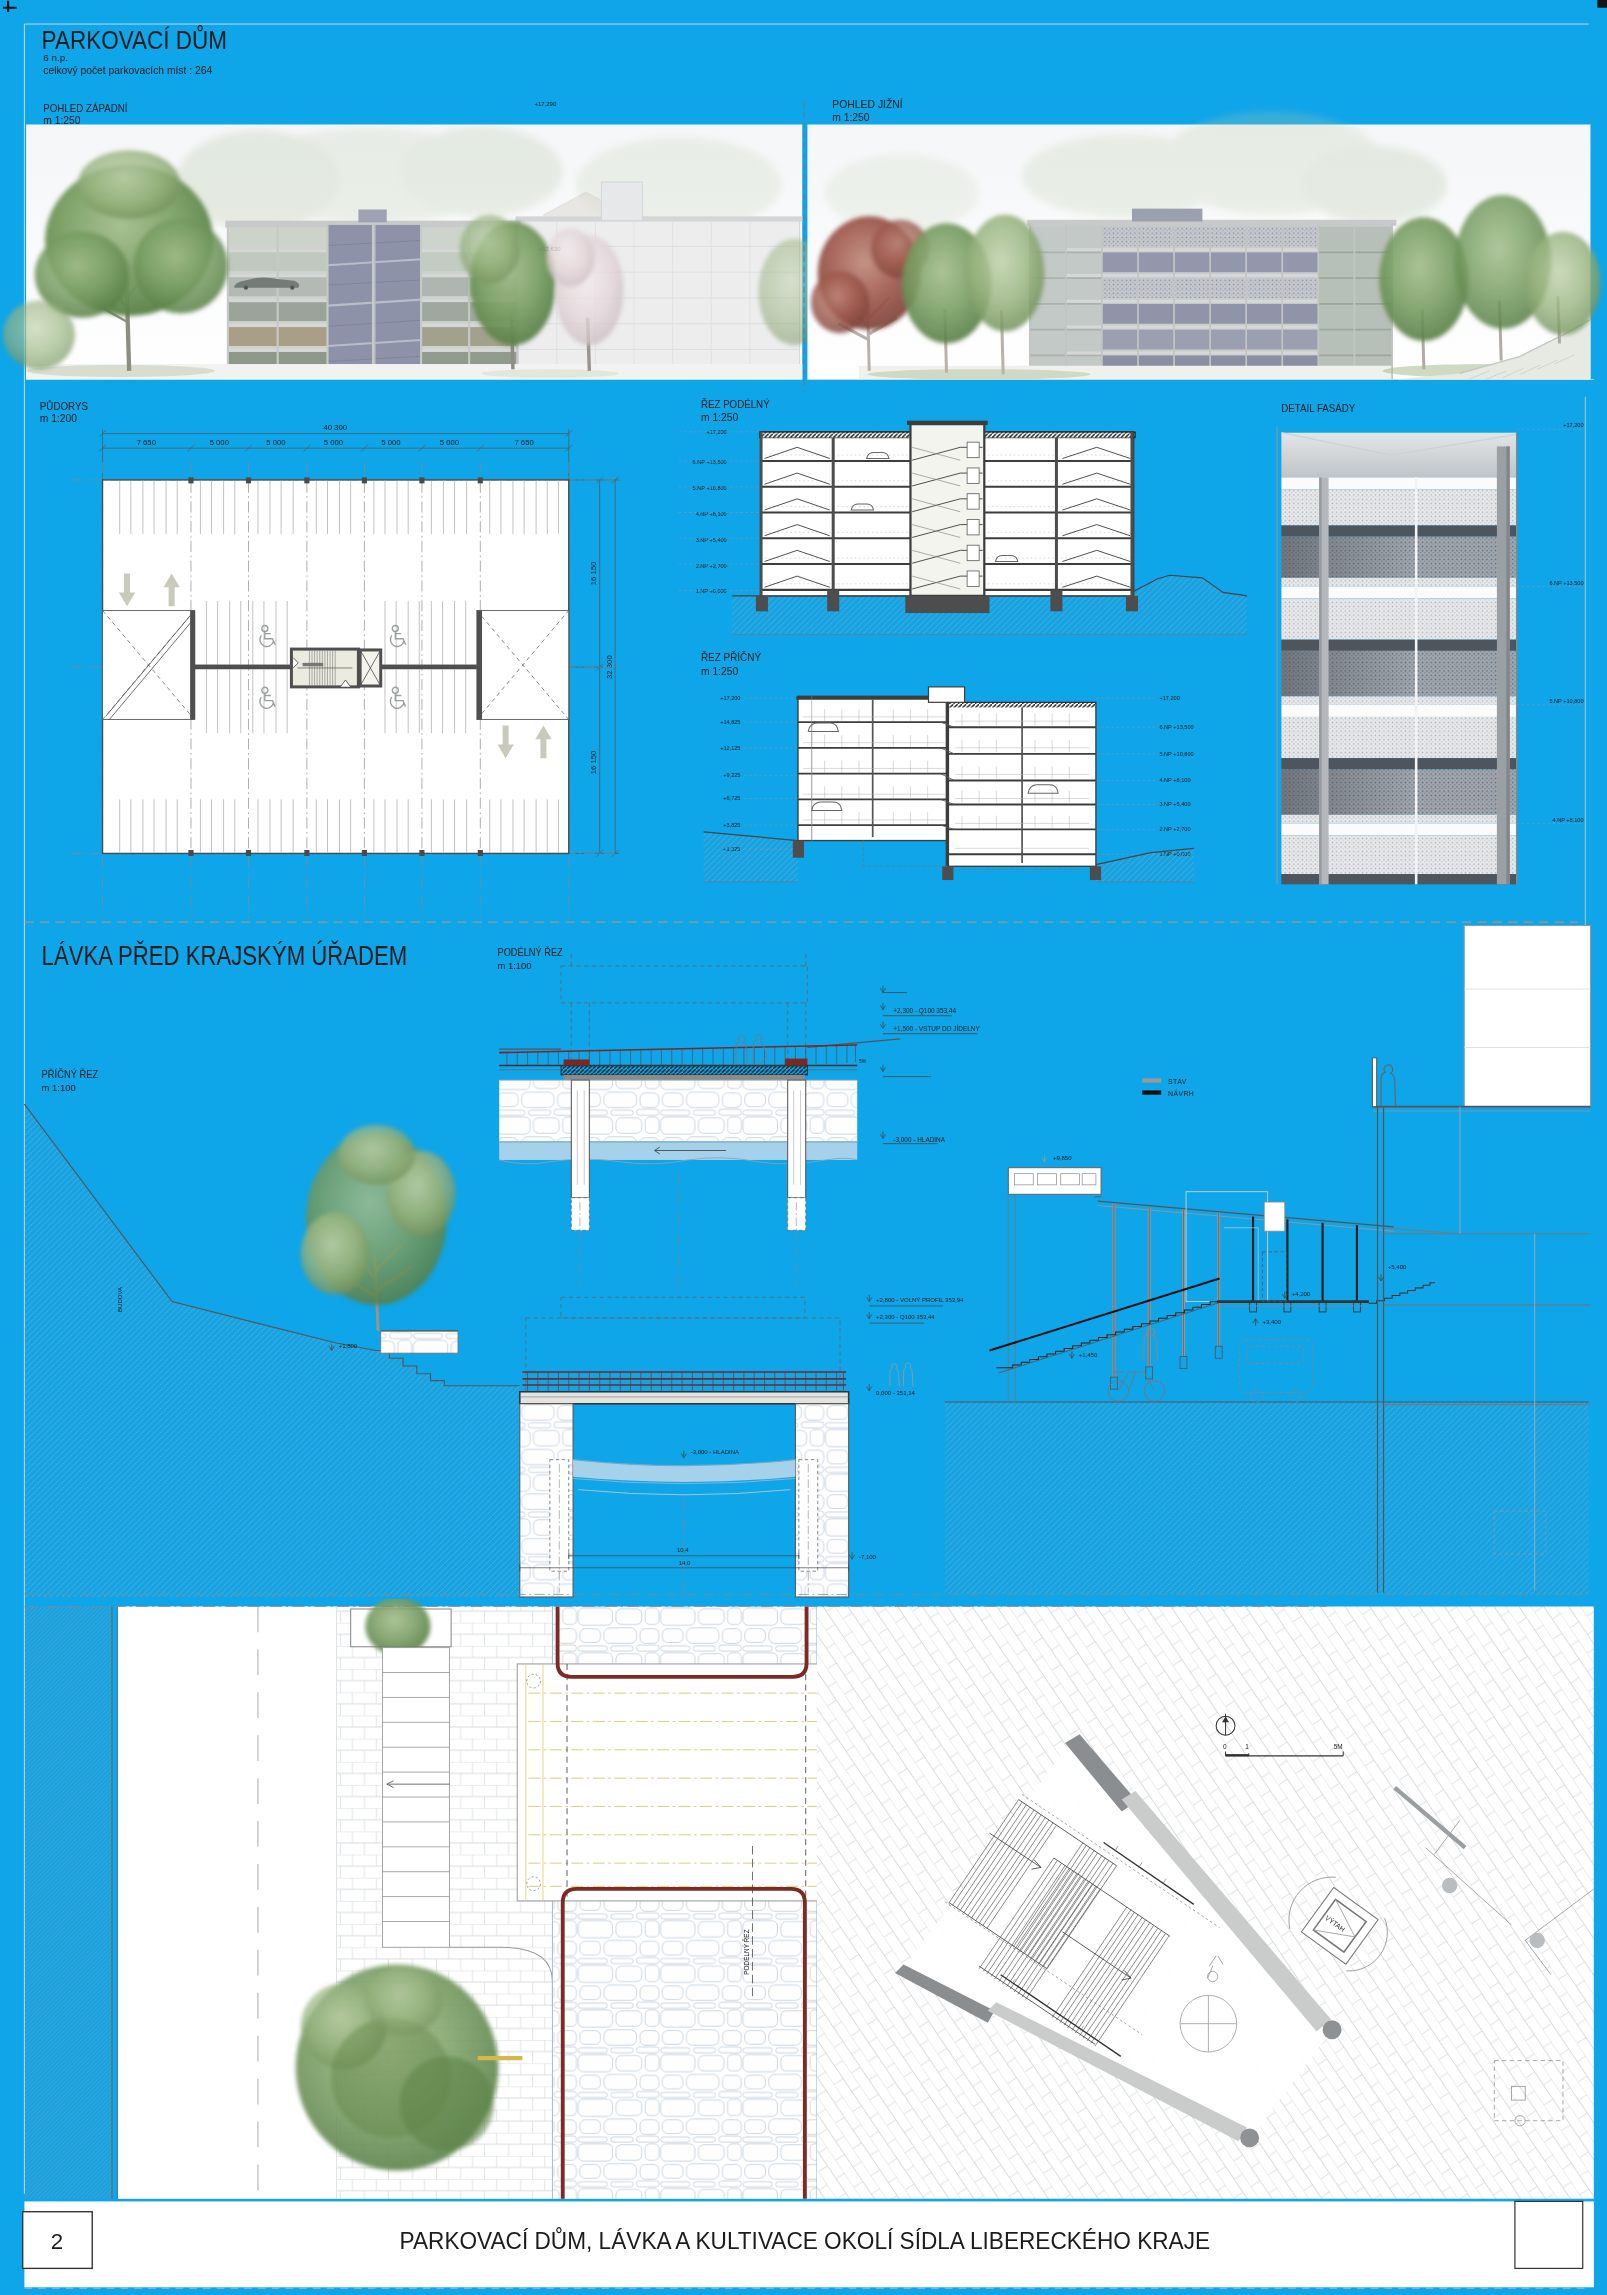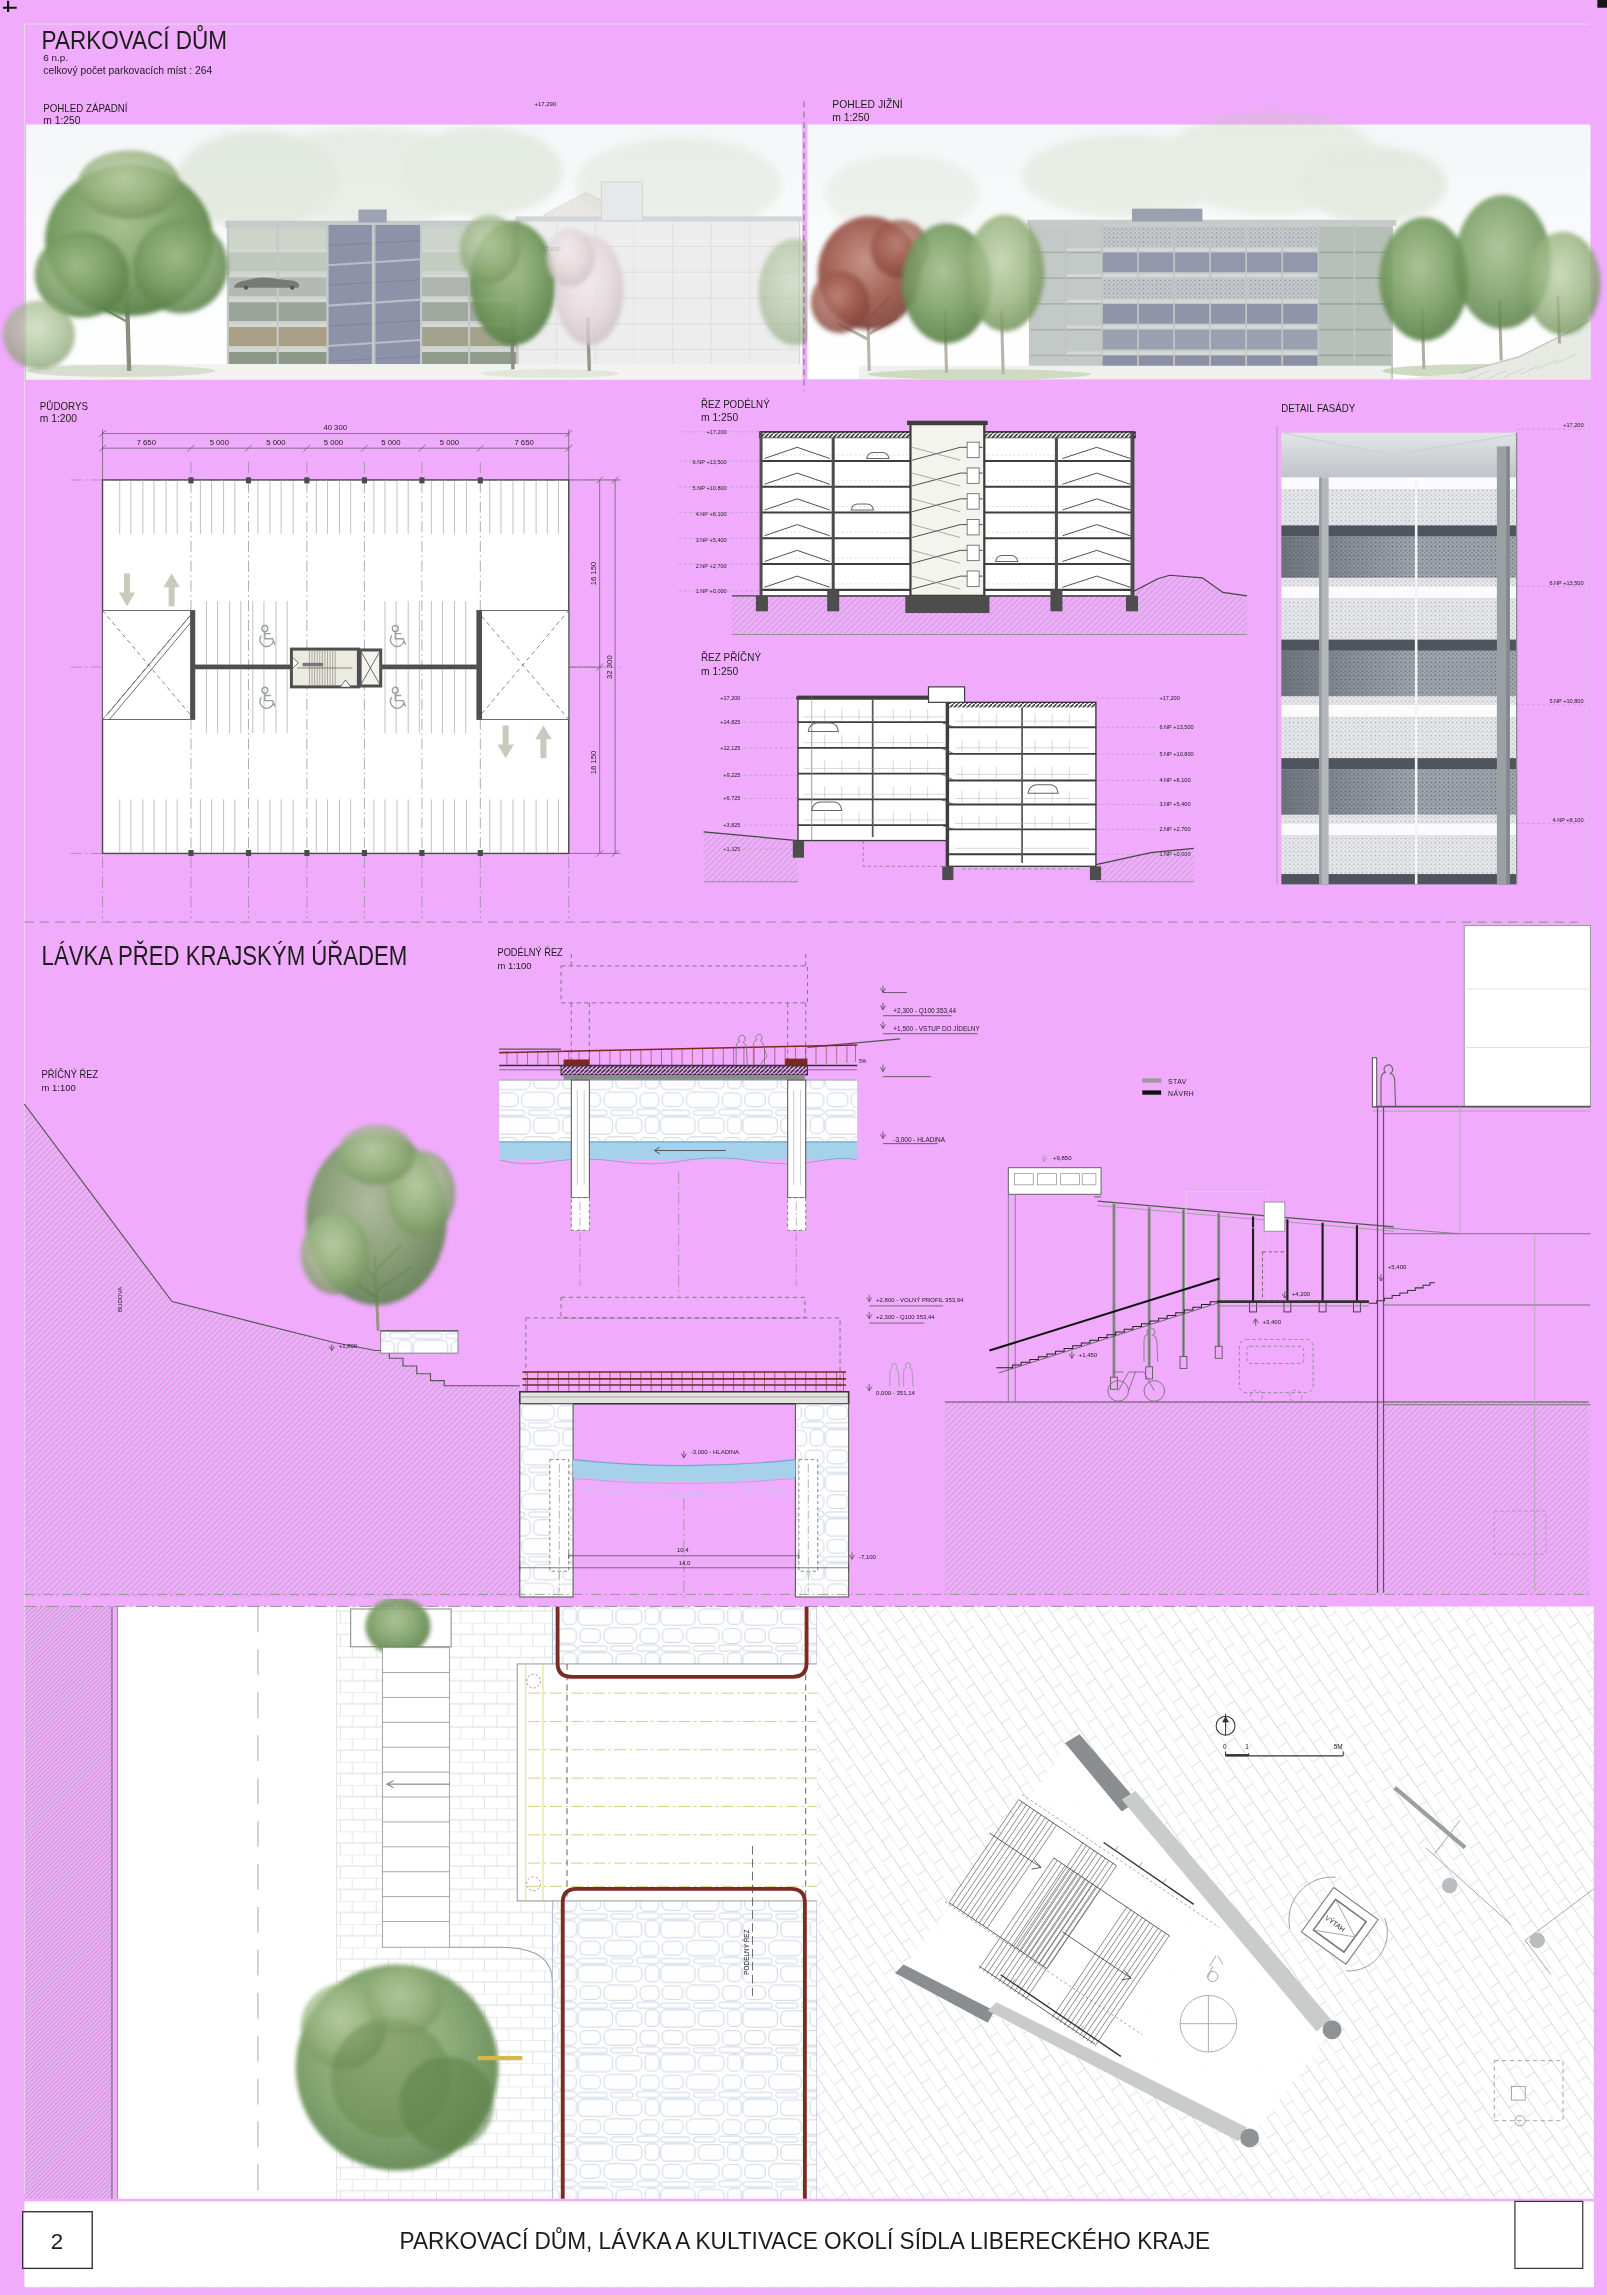--- a/index.html
+++ b/index.html
@@ -1,17 +1,17 @@
 <!DOCTYPE html>
 <html lang="cs" style="font-size:13.7px"><head>
 <meta charset="utf-8">
 <title>Parkovací dům</title>
 <style>
 html,body{margin:0;padding:0;background:#ffffff;}
-#page{position:relative;width:1608px;height:2295px;background:#f0abfc;overflow:hidden;font-family:"Liberation Sans",sans-serif;text-decoration:underline;}
+#page{position:relative;width:1608px;height:2295px;background:#0ea5e9;overflow:hidden;font-family:"Liberation Sans",sans-serif;text-decoration:underline;}
 svg{position:absolute;left:0;top:0;}
 svg text{font-family:"Liberation Sans",sans-serif;fill:#1c1c1c;}
 </style>
 </head>
 <body>
 <div id="page">
 <svg width="1608" height="2295" viewBox="0 0 1872 2673">
 <defs>
 <pattern id="hatch" width="7" height="7" patternUnits="userSpaceOnUse">
           <path d="M0,7 L7,0" stroke="#9aa0a4" stroke-width="0.8"></path>

